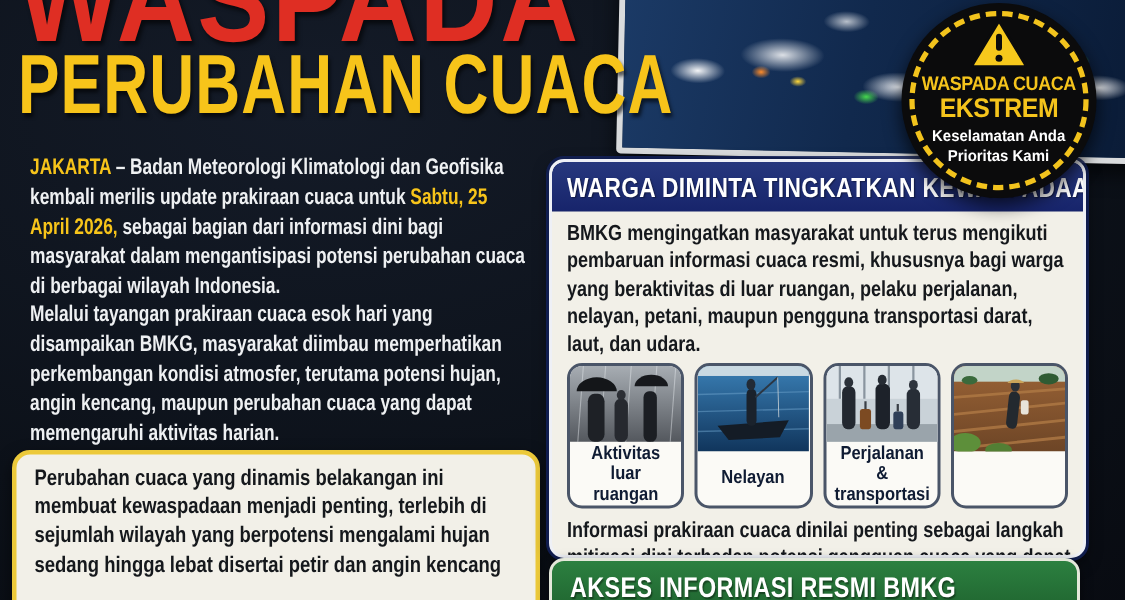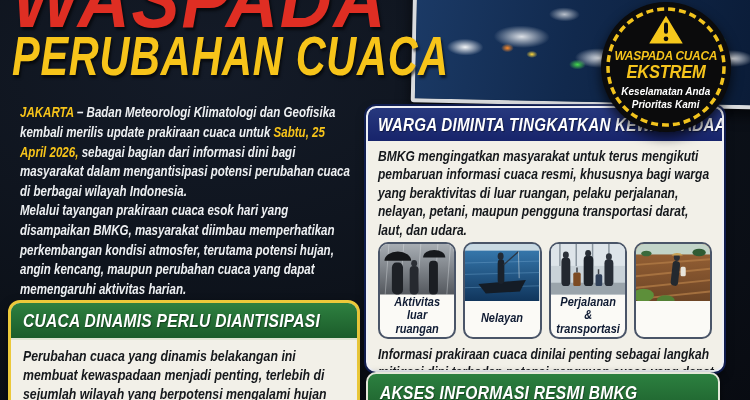--- a/index.html
+++ b/index.html
@@ -2,21 +2,20 @@
 <html><head>
 <meta charset="utf-8">
 <style>
   html,body{margin:0;padding:0;background:#000;}
   .poster{
     position:relative;width:750px;height:400px;overflow:hidden;
     background:
       radial-gradient(900px 520px at 28% 18%, #141b28 0%, #0c1119 52%, #07090f 100%),
       #0a0e15;
     font-family:"Liberation Sans", sans-serif;
-    font-style:italic;
   }
   
   .title-red{
     position:absolute;left:12px;top:-40px;margin:0;z-index:2;
     font-size:80px;font-weight:bold;letter-spacing:2px;line-height:1;
     color:#df2e23;transform:scaleX(.9);transform-origin:0 0;
     text-shadow:2px 3px 3px rgba(0,0,0,.6);
   }
   .title-yellow{
     position:absolute;left:12px;top:28px;margin:0;z-index:2;
@@ -138,23 +137,20 @@
   </div>
 
   <h1 class="title-red">WASPADA</h1>
   <h1 class="title-yellow">PERUBAHAN CUACA</h1>
 
   <p class="para p1"><span class="yl">JAKARTA</span><span> – Badan Meteorologi Klimatologi dan Geofisika kembali merilis update prakiraan cuaca untuk </span><span class="yl">Sabtu, 25 April 2026,</span><span> sebagai bagian dari informasi dini bagi masyarakat dalam mengantisipasi potensi perubahan cuaca di berbagai wilayah Indonesia.</span></p>
 
   <p class="para p2">Melalui tayangan prakiraan cuaca esok hari yang disampaikan BMKG, masyarakat diimbau memperhatikan perkembangan kondisi atmosfer, terutama potensi hujan, angin kencang, maupun perubahan cuaca yang dapat memengaruhi aktivitas harian.</p>
 
   <div class="left-box">
-    <div class="green-header">
-      <span class="hspan">CUACA DINAMIS PERLU DIANTISIPASI</span>
-    </div>
     <p class="box-body">Perubahan cuaca yang dinamis belakangan ini membuat kewaspadaan menjadi penting, terlebih di sejumlah wilayah yang berpotensi mengalami hujan sedang hingga lebat disertai petir dan angin kencang</p>
   </div>
 
   <div class="badge">
     <svg class="badge-ring" viewBox="0 0 130 130">
       <circle cx="65" cy="65" r="58" fill="none" stroke="#f2c31d" stroke-width="3.5" stroke-dasharray="7 4"></circle>
     </svg>
     <svg class="tri" viewBox="0 0 60 52">
       <path d="M30 4 L56 47 Q57.5 50 54 50 L6 50 Q2.5 50 4 47 Z" fill="#f6c81c" stroke="#0b0b0c" stroke-width="3" stroke-linejoin="round"></path>
       <rect x="27" y="17" width="6" height="17" rx="3" fill="#0b0b0c"></rect>

